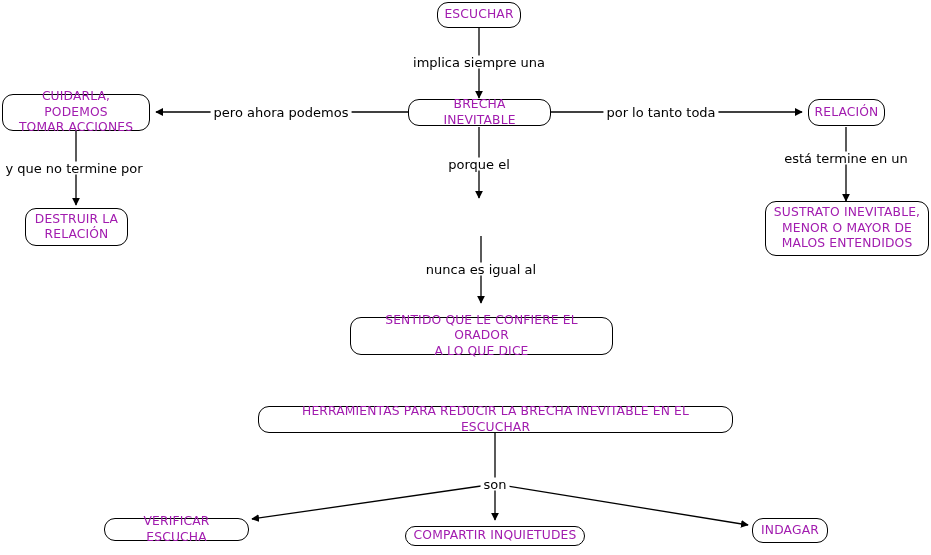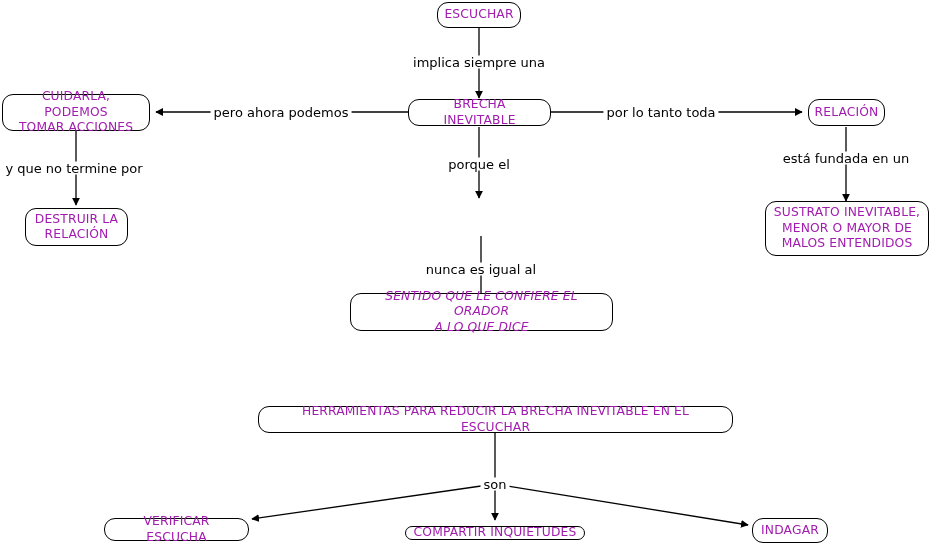--- a/index.html
+++ b/index.html
@@ -108,34 +108,34 @@
     <span>RELACIÓN</span>
   </div>
 
   <div class="node" style="left:765px; top:201px; width:164px; height:55px;">
     <span>SUSTRATO INEVITABLE,
 MENOR O MAYOR DE
 MALOS ENTENDIDOS</span>
   </div>
 
 
-  <div class="node" style="left:350px; top:293px; width:263px; height:38px;font-style:italic;">
+  <div class="node" style="left:350px; top:317px; width:263px; height:38px;">
     <span>SENTIDO QUE LE CONFIERE EL ORADOR
 A LO QUE DICE</span>
   </div>
 
   <div class="node" style="left:258px; top:406px; width:475px; height:27px;">
     <span>HERRAMIENTAS PARA REDUCIR LA BRECHA INEVITABLE  EN EL ESCUCHAR</span>
   </div>
 
   <div class="node" style="left:104px; top:518px; width:145px; height:23px;">
     <span>VERIFICAR ESCUCHA</span>
   </div>
 
-  <div class="node" style="left:405px; top:526px; width:180px; height:14px;">
+  <div class="node" style="left:405px; top:526px; width:180px; height:20px;">
     <span>COMPARTIR INQUIETUDES</span>
   </div>
 
   <div class="node" style="left:752px; top:518px; width:76px; height:25px;">
     <span>INDAGAR</span>
   </div>
 
   <div class="edge-label" style="left:479px; top:62px;">
     <span>implica siempre una</span>
   </div>
@@ -146,21 +146,21 @@
 
   <div class="edge-label" style="left:661px; top:112px;">
     <span>por lo tanto toda</span>
   </div>
 
   <div class="edge-label" style="left:74px; top:168px;">
     <span>y que no termine por</span>
   </div>
 
   <div class="edge-label" style="left:846px; top:158px;">
-    <span>está fundada en un</span>
+    <span>está termine en un</span>
   </div>
 
   <div class="edge-label" style="left:479px; top:164px;">
     <span>porque el</span>
   </div>
 
   <div class="edge-label" style="left:481px; top:269px;">
     <span>nunca es igual al</span>
   </div>
 

